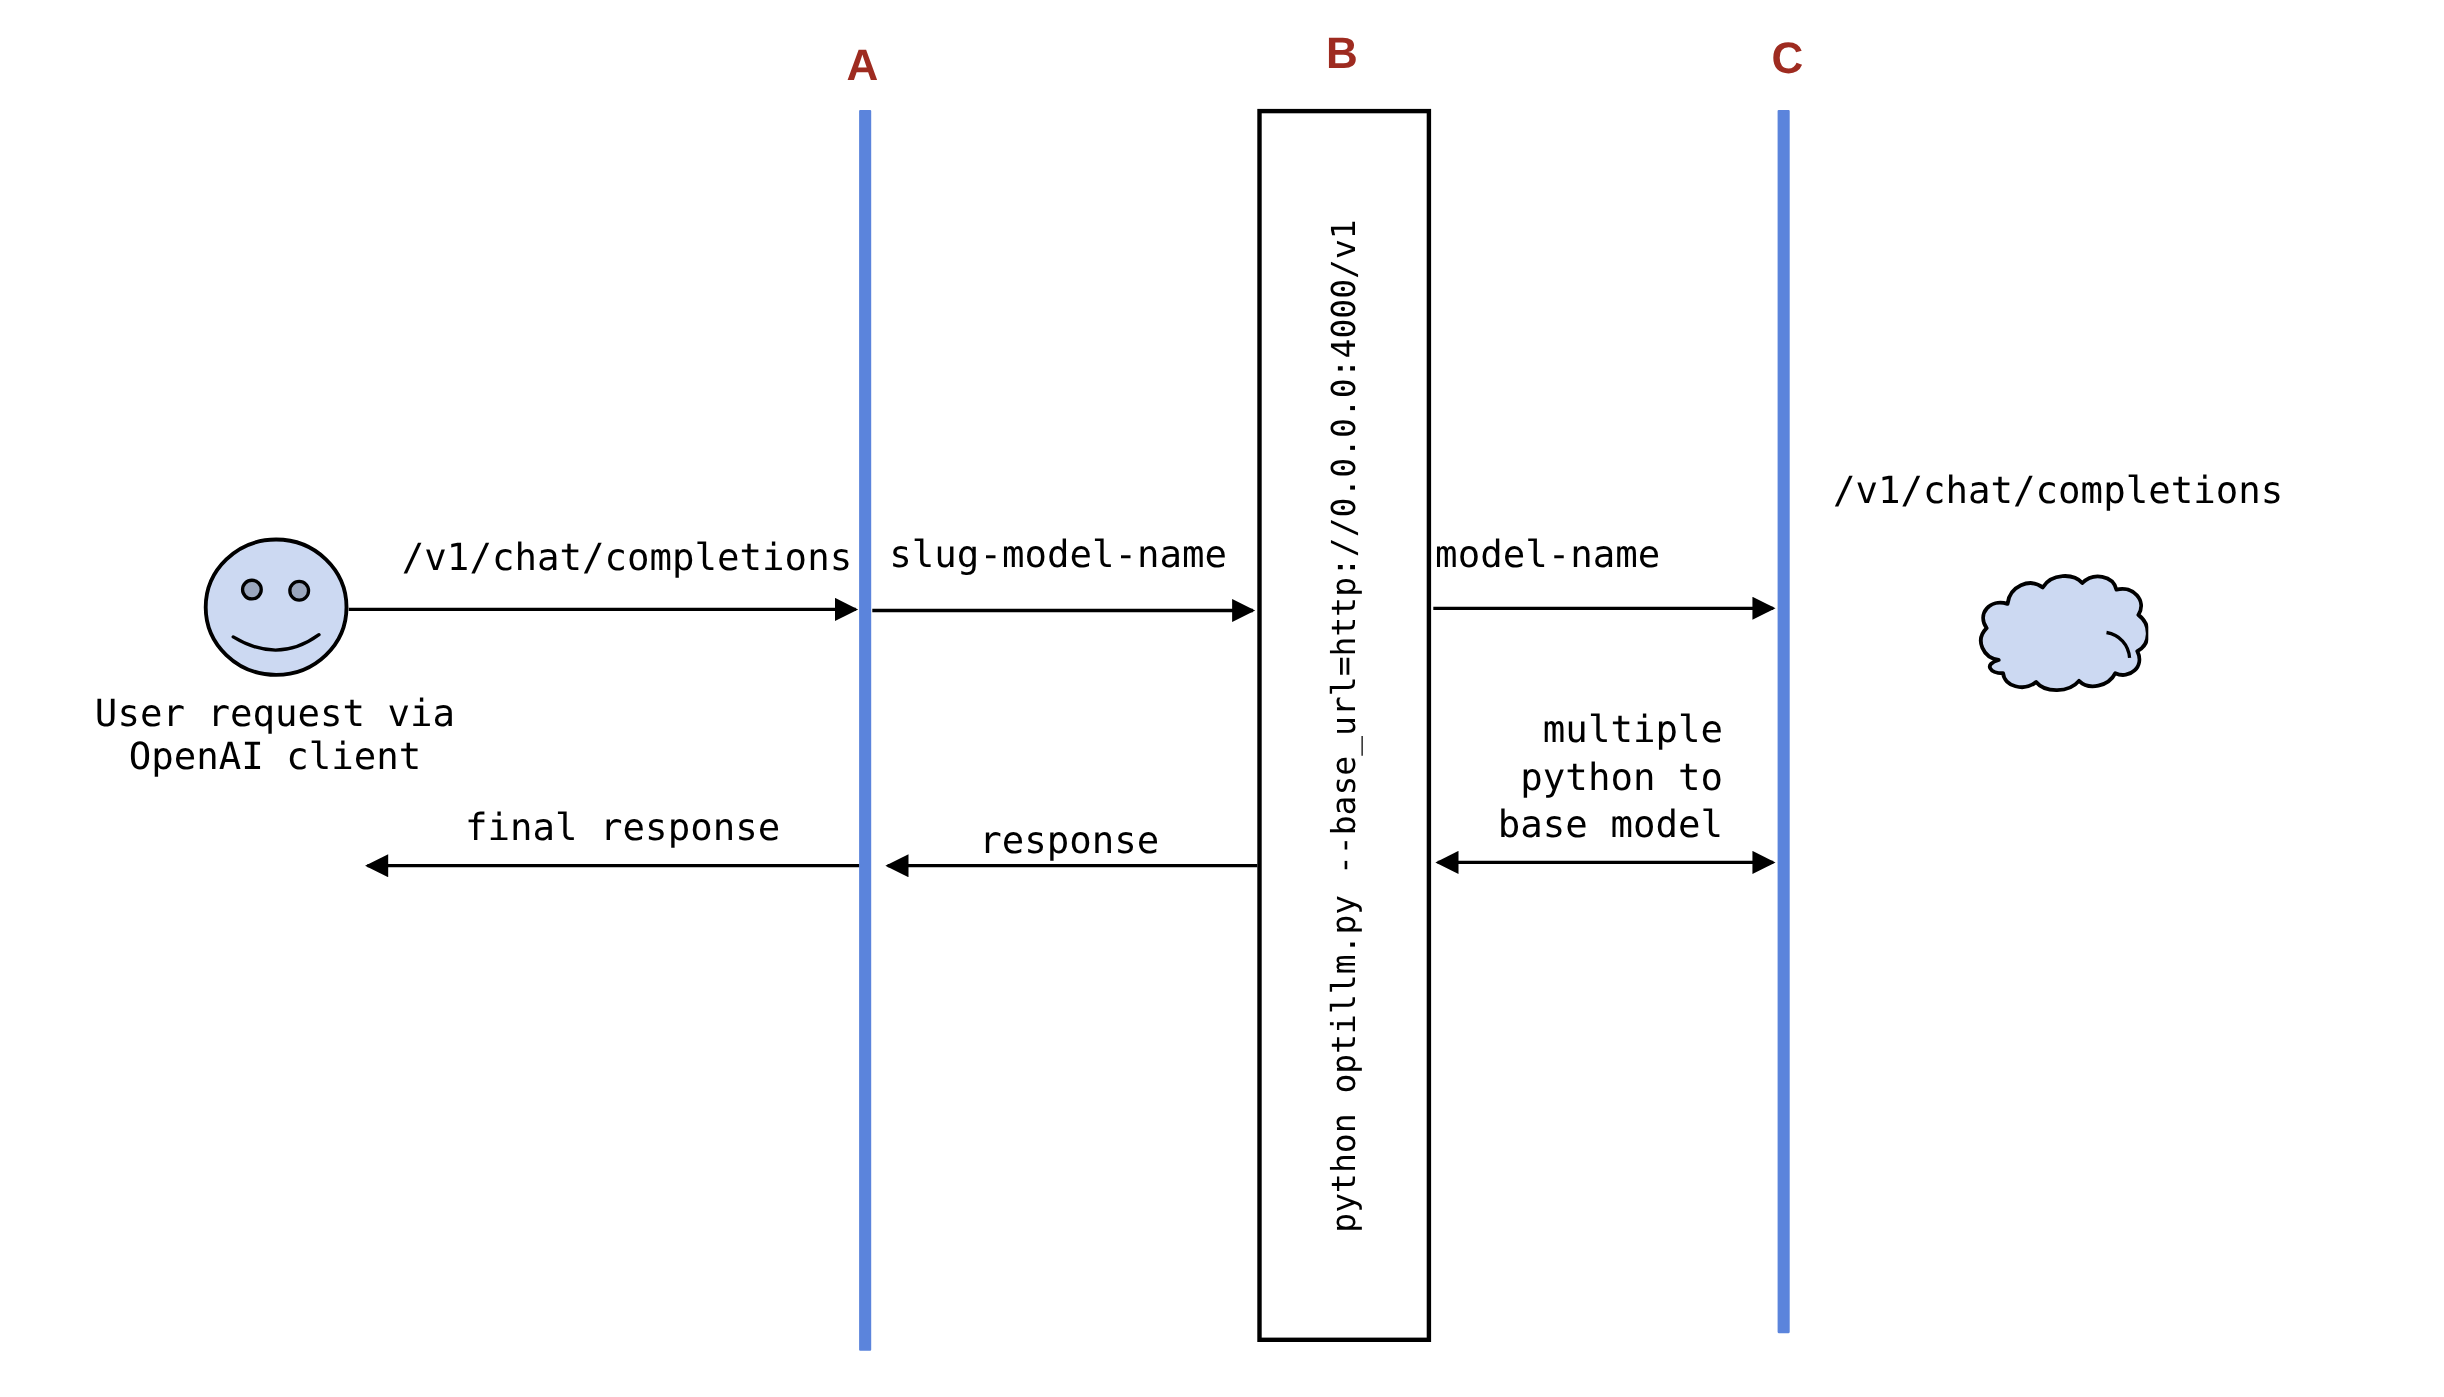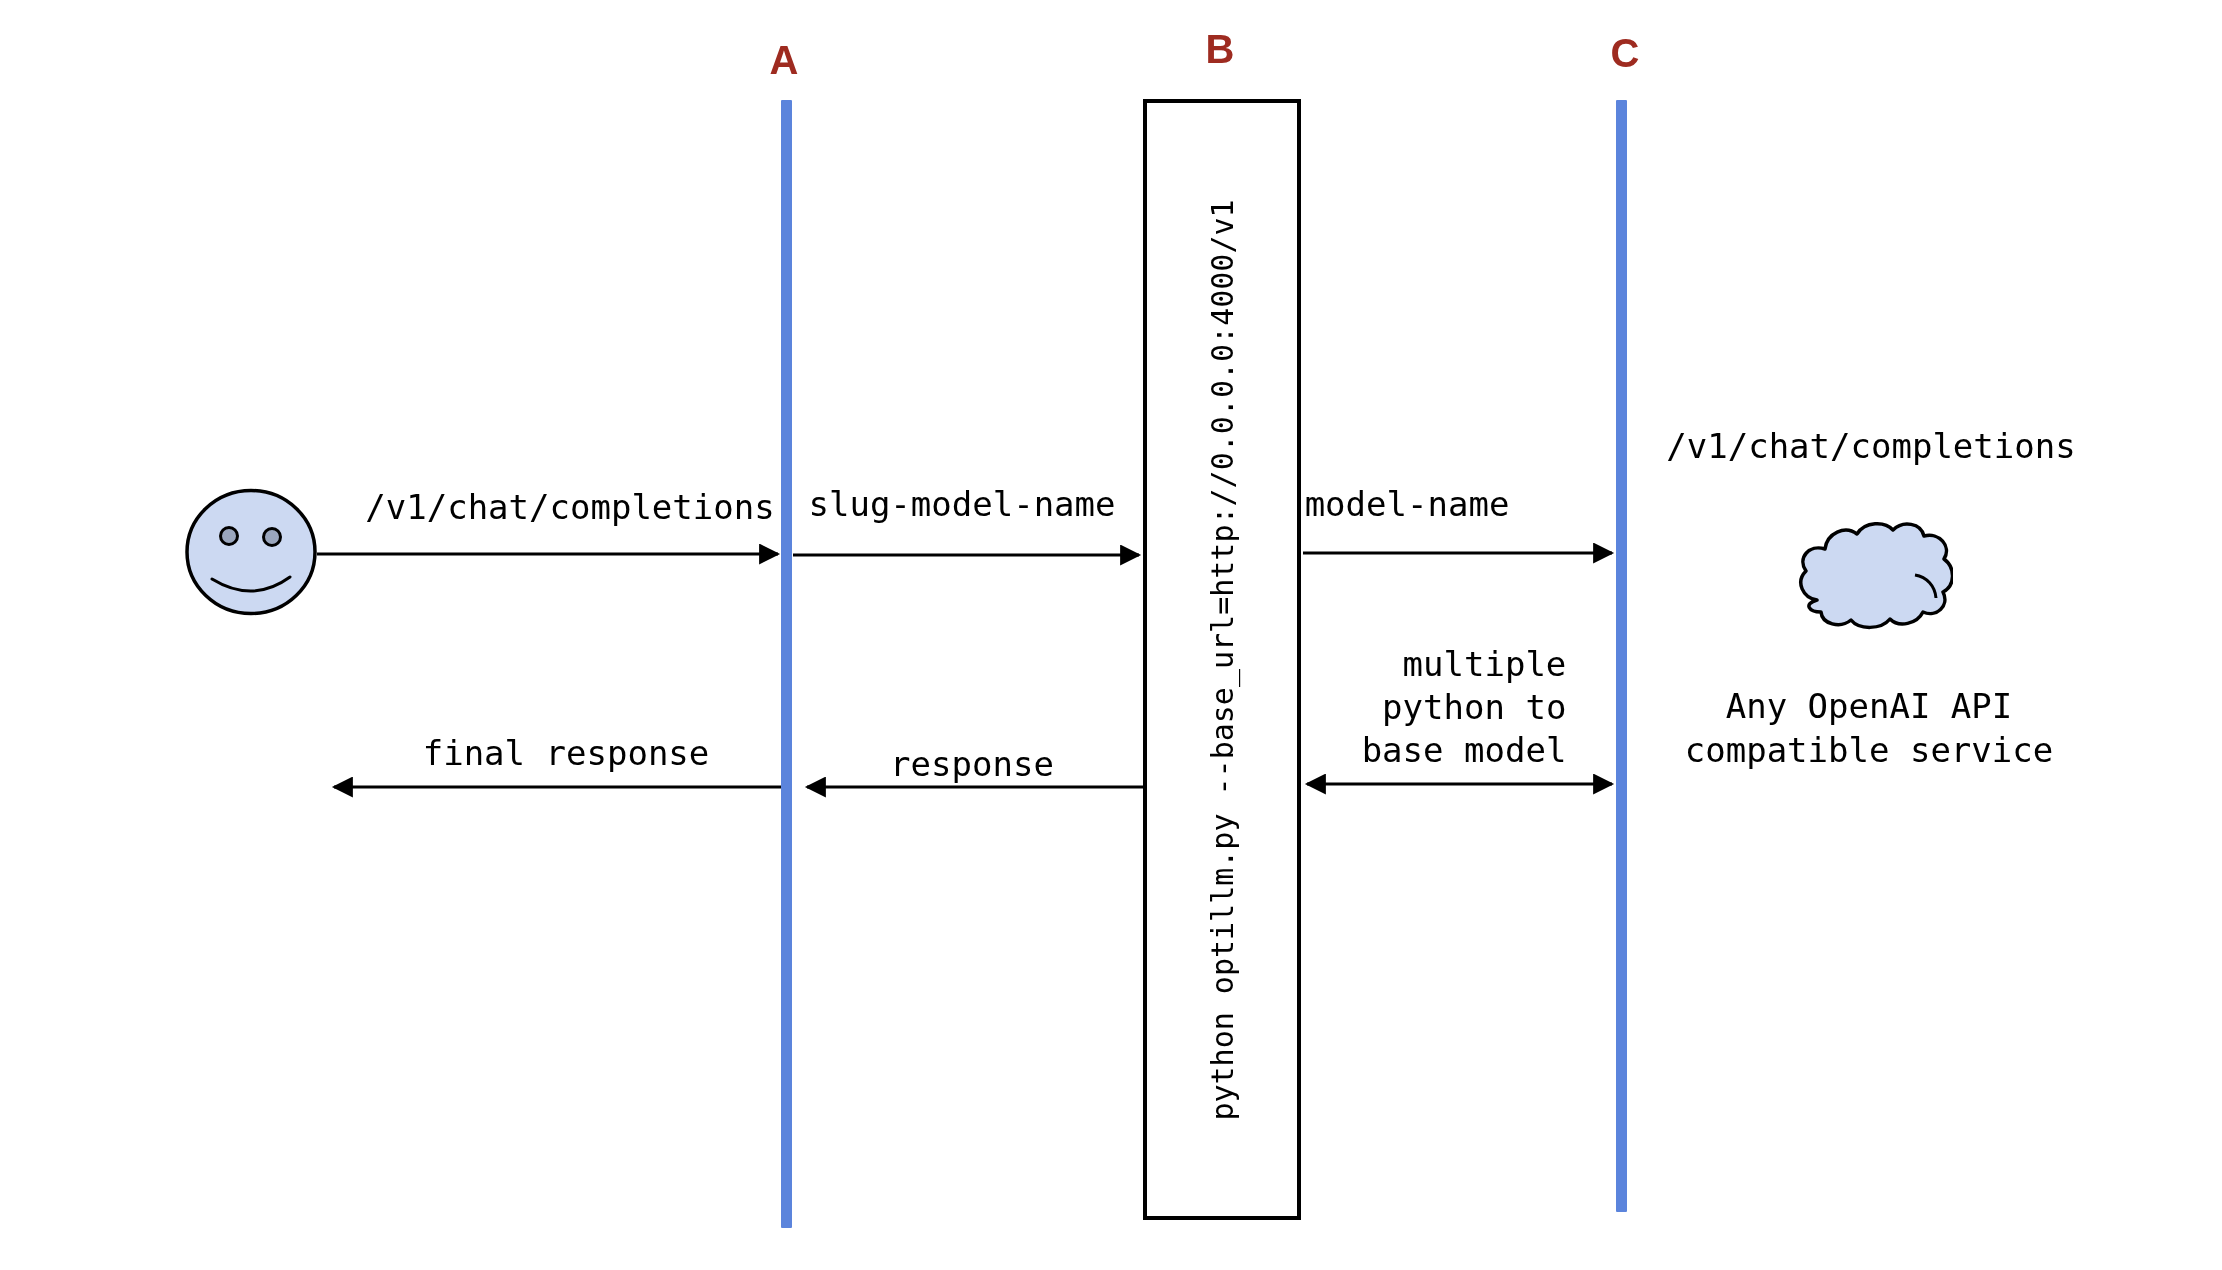--- a/index.html
+++ b/index.html
@@ -73,44 +73,44 @@
     <div class="proxy-cmd">python optillm.py --base_url=http://0.0.0.0:4000/v1</div>
   </div>
 
   <svg class="shape" style="left:184px;top:488px" width="134" height="128" viewBox="0 0 134 128">
     <ellipse class="body" cx="67" cy="64" rx="64" ry="61.5"></ellipse>
     <circle class="eye" cx="45" cy="48" r="8.5"></circle>
     <circle class="eye" cx="88" cy="49" r="8.5"></circle>
     <path class="detail" d="M 28,91 Q 69,116 106,89" stroke-linecap="round"></path>
   </svg>
 
+  <div class="cap user" style="left:250px;top:630px">
+    <span>User request via</span>
+    <span>OpenAI client</span>
+  </div>
 
   <svg class="shape" style="left:1793px;top:520px" width="160" height="112" viewBox="0 0 160 112">
     <path class="body" stroke-linejoin="round" d="M 24,80
          C 10,78 2,62 13,51
          C 4,38 16,24 32,29
          C 34,13 52,5 64,14
          C 72,1 92,1 100,10
          C 110,0 128,3 131,16
          C 146,12 159,26 151,39
          C 163,48 162,66 150,72
          C 157,86 143,98 130,92
          C 124,104 106,108 97,99
          C 88,110 66,110 58,100
          C 47,109 29,104 28,92
          C 16,92 10,84 24,80 Z"></path>
     <path class="detail" d="M 122,55 C 134,57 142,66 143,78"></path>
   </svg>
 
   <div class="msg" style="left:1871px;top:446px">/v1/chat/completions</div>
 
-  <div class="cap cloud" style="left:1869px;top:684px">
-    <span>Any OpenAI API</span>
-    <span>compatible service</span>
-  </div>
 
   <svg class="overlay" width="2222" height="1270" viewBox="0 0 2222 1270">
     <defs>
       <marker id="ah" viewBox="0 0 10 10" refX="9" refY="5" markerWidth="10" markerHeight="7" orient="auto-start-reverse">
         <path d="M0,0 L10,5 L0,10 Z" fill="#000"></path>
       </marker>
     </defs>
     <line class="arrow" x1="317" y1="554" x2="778" y2="554" marker-end="url(#ah)"></line>
     <line class="arrow" x1="793" y1="555" x2="1139" y2="555" marker-end="url(#ah)"></line>
     <line class="arrow" x1="1303" y1="553" x2="1612" y2="553" marker-end="url(#ah)"></line>

